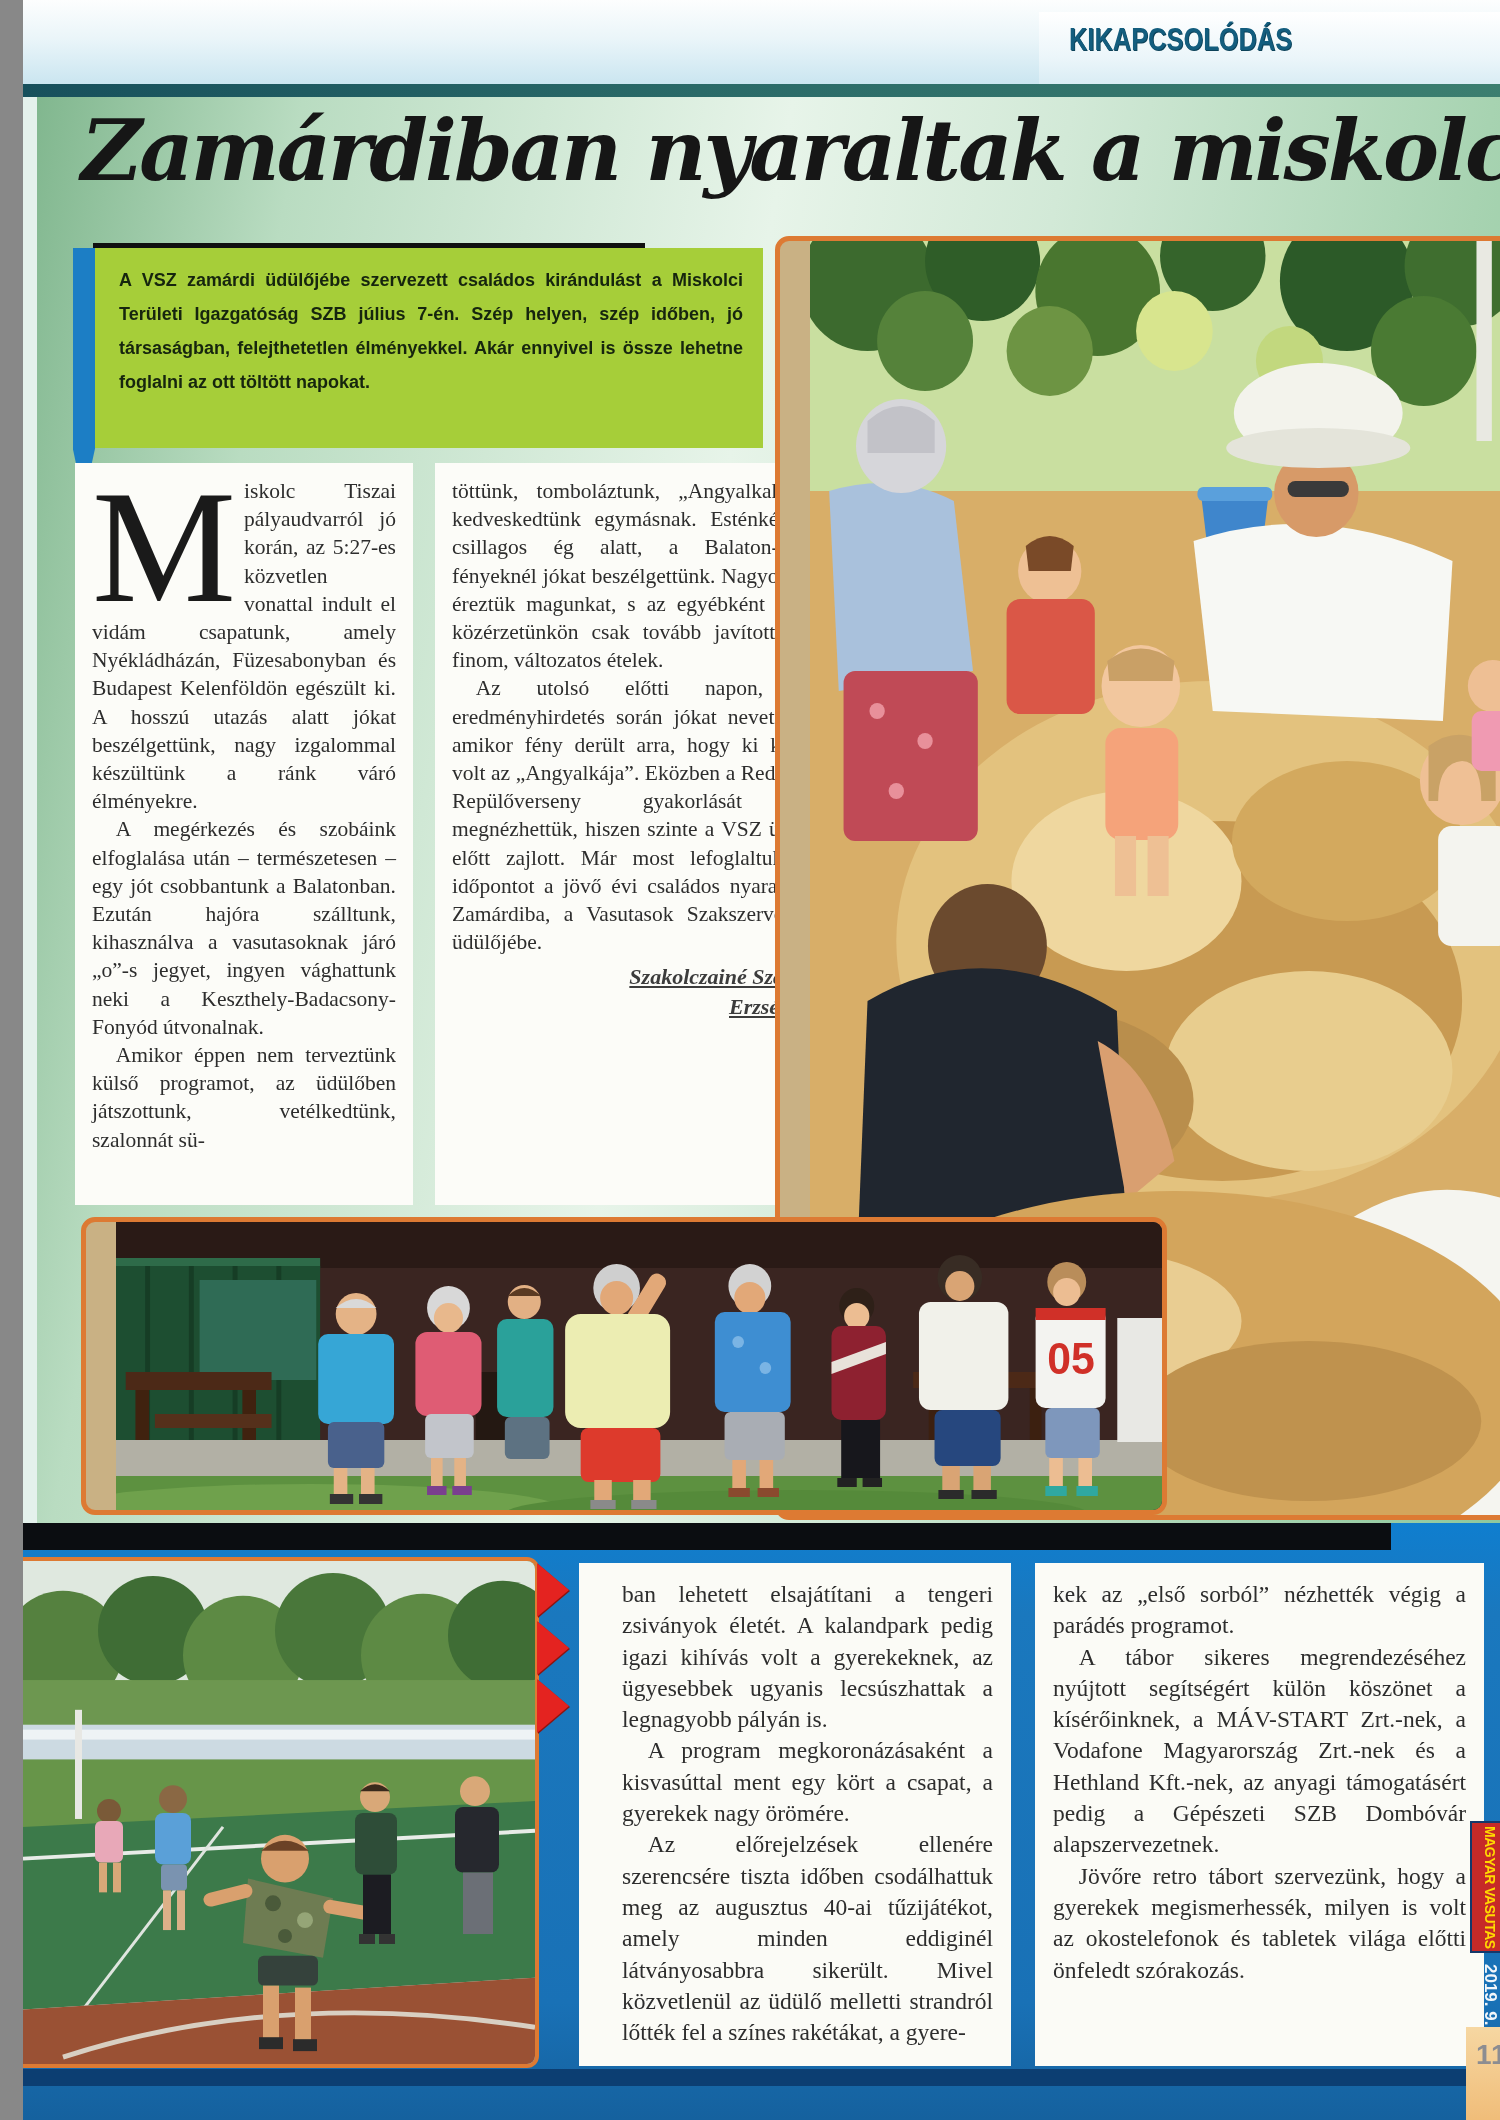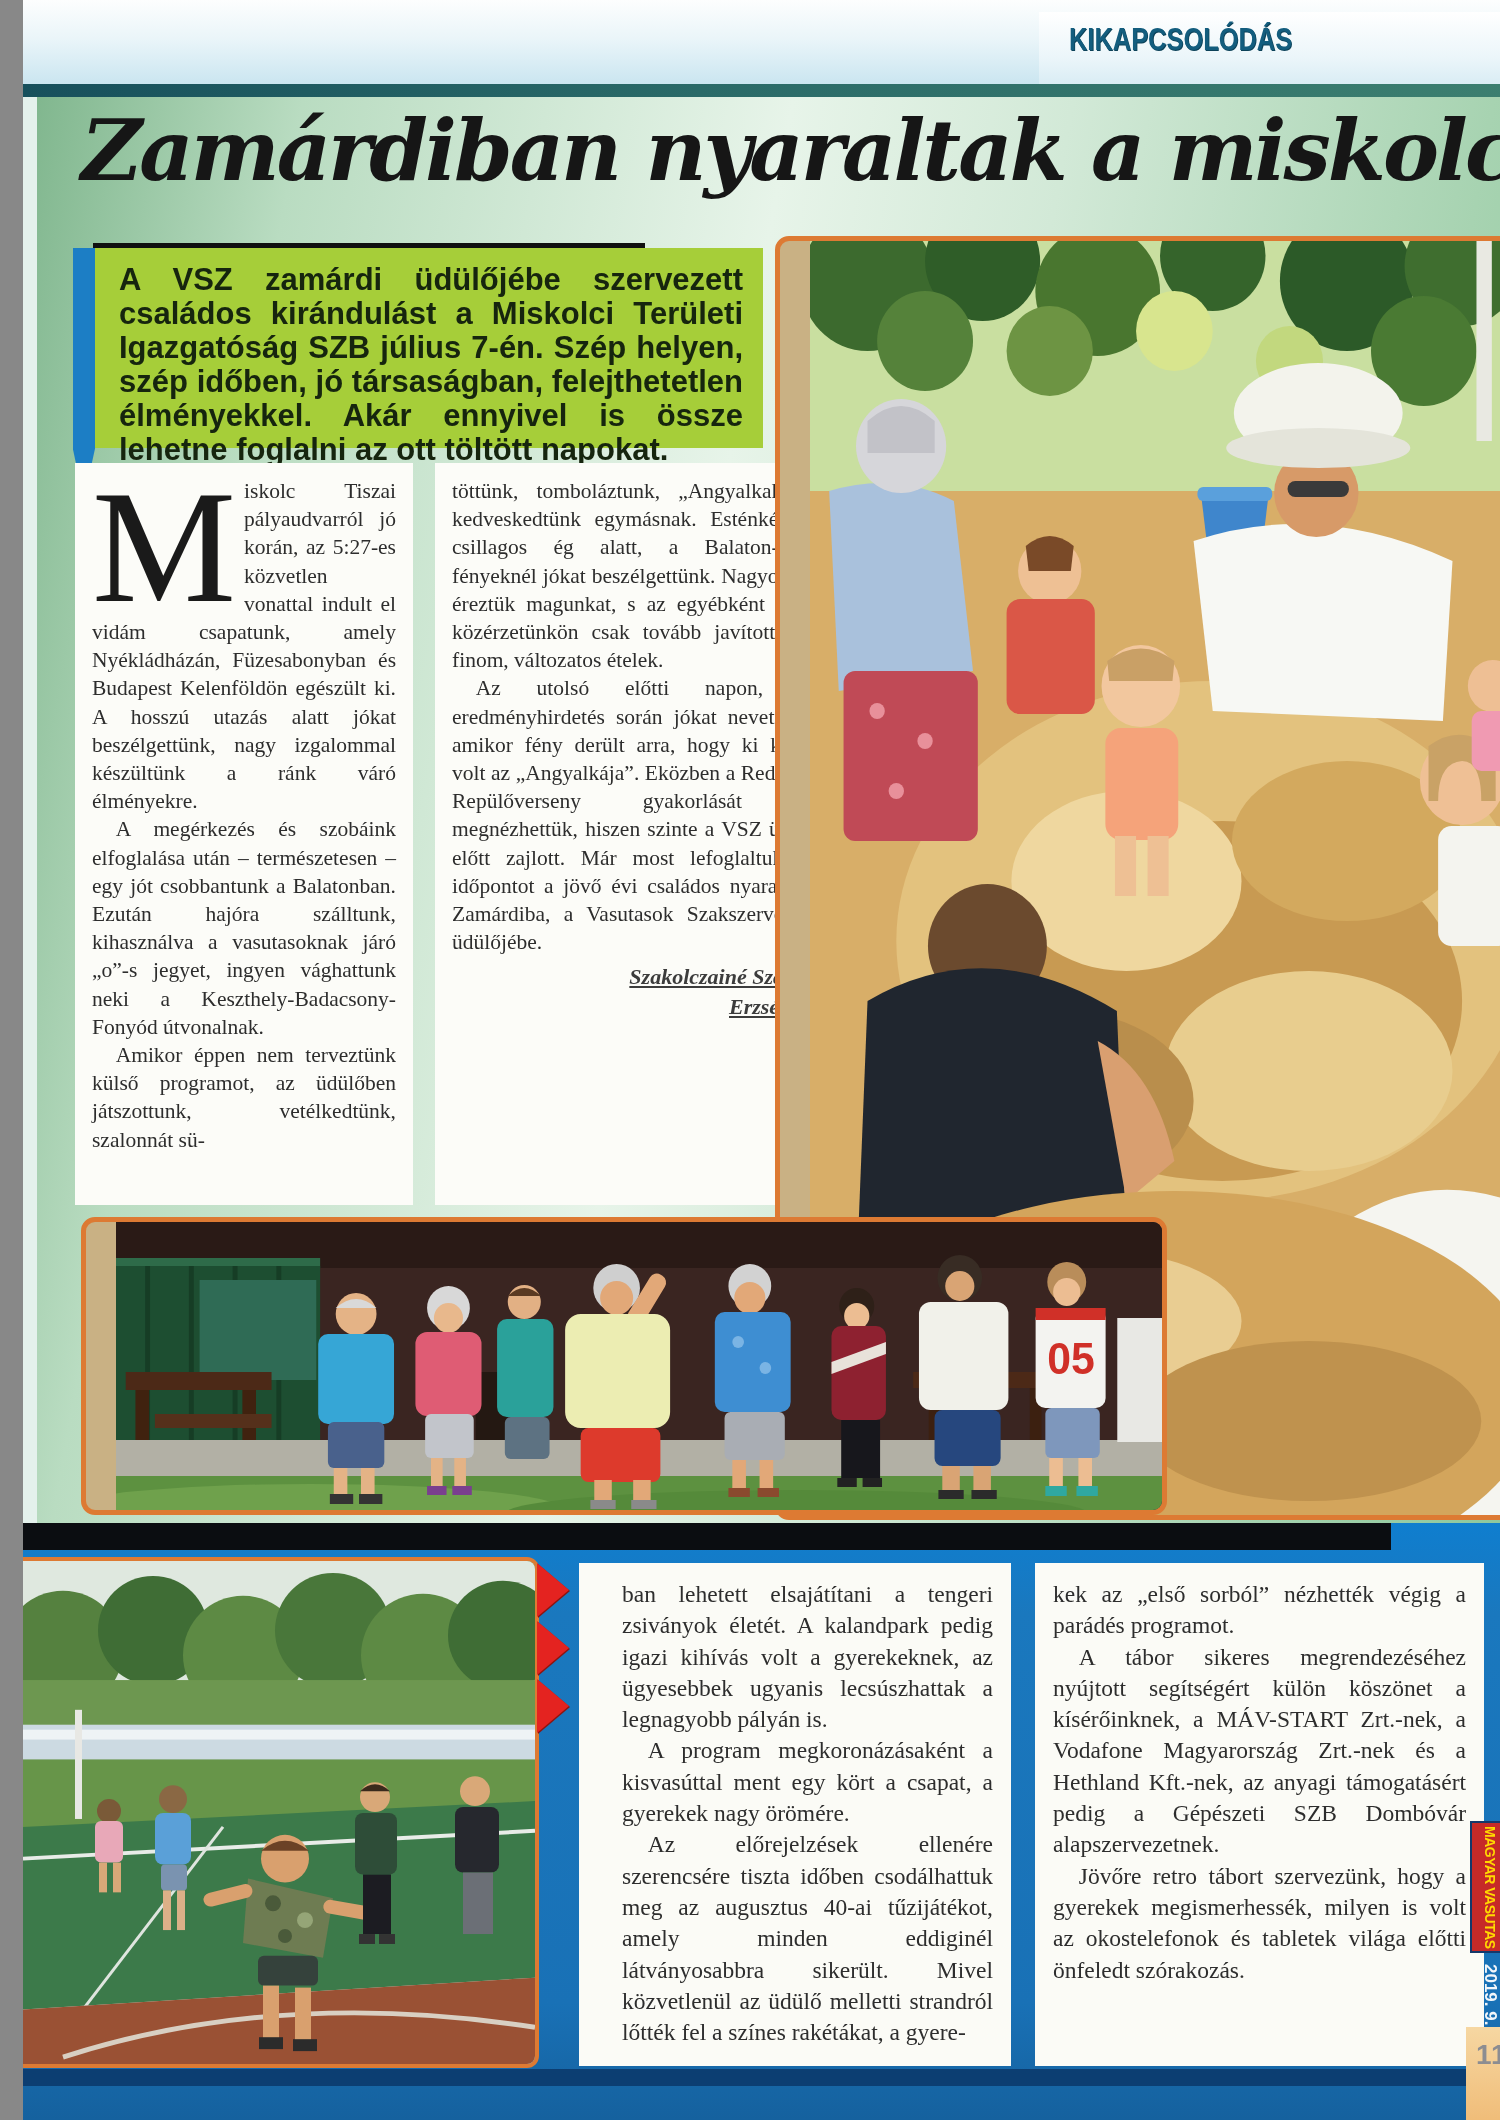--- a/index.html
+++ b/index.html
@@ -23,21 +23,21 @@
   .leftstrip{position:absolute;left:0;top:0;width:14px;height:1426px;background:#e4f1ec;}
   .title{position:absolute;left:58px;top:4px;width:1400px;white-space:nowrap;
          font-family:"DejaVu Serif",serif;font-style:italic;font-weight:bold;
          font-size:84px;letter-spacing:-3px;color:#161616;}
   .leadline{position:absolute;left:70px;top:146px;width:552px;height:5px;background:#101010;}
   .leadbar{position:absolute;left:50px;top:151px;width:24px;height:252px;background:#1c7ec5;
            clip-path:polygon(0 0,100% 0,100% 76%,45% 100%,0 80%);}
   .leadbox{position:absolute;left:72px;top:151px;width:668px;height:200px;background:#a6ce39;
            box-sizing:border-box;padding:15px 20px 0 24px;}
   .leadbox p{margin:0;font-family:"Liberation Sans",sans-serif;font-weight:bold;
-           font-size:31px;line-height:34px;color:#16250e;text-align:justify;}
+           font-size:18px;line-height:34px;color:#16250e;text-align:justify;}
   .colbox{position:absolute;top:366px;height:742px;background:#fcfcf8;box-sizing:border-box;
           padding:14px 17px;}
   .col1{left:52px;width:338px;}
   .col2{left:412px;width:400px;}
   .colbox p{margin:0;font-size:21.5px;line-height:28.2px;color:#2d2d2d;text-align:justify;}
   .colbox p.ind{text-indent:1.1em;}
   .dropcap{float:left;font-family:"Liberation Serif",serif;font-size:162px;line-height:128px;
            padding:6px 8px 0 0;color:#1a1a1a;}
   .sig{margin-top:6px;text-align:right;font-style:italic;font-weight:bold;font-size:22px;
        color:#3c3c3c;padding-right:12px;line-height:30px;}

